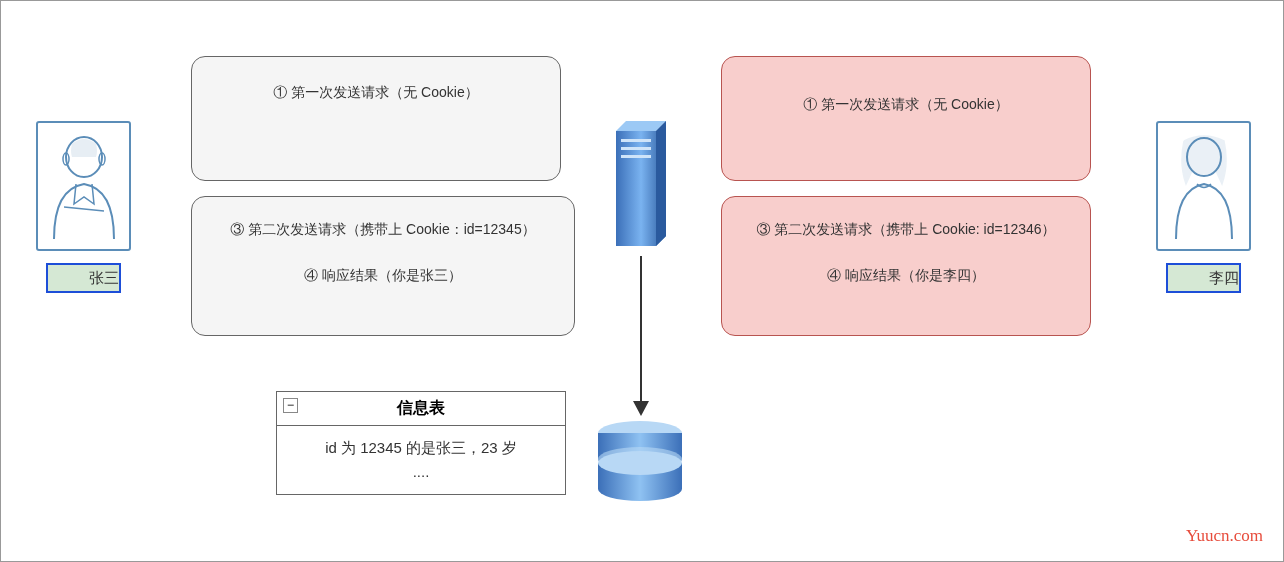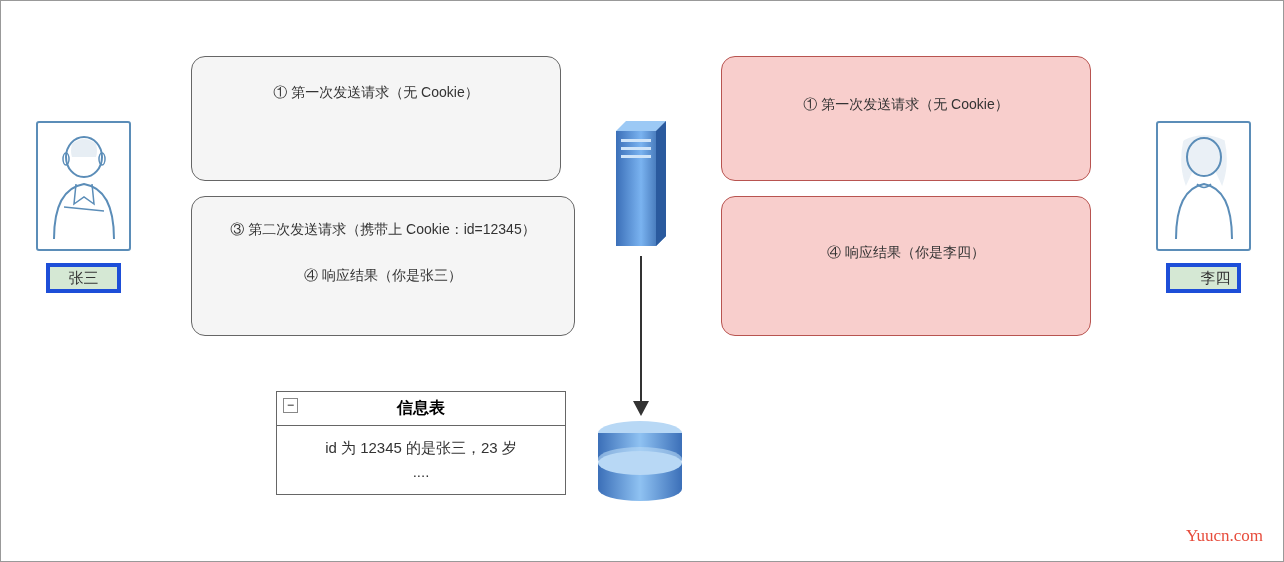--- a/index.html
+++ b/index.html
@@ -1,20 +1,20 @@
 <!DOCTYPE html>
 <html><head>
 <meta charset="utf-8">
 <style>
 * { box-sizing: border-box; margin: 0; padding: 0; }
 body { font-family: Arial, "Microsoft YaHei", sans-serif; background: #fff; }
 .canvas { position: relative; width: 1284px; height: 562px; border: 1px solid #999; margin: 0; }
 .avatar-box { position: absolute; width: 95px; height: 130px; border: 2px solid #5b8db8; border-radius: 3px; background: #fff; display: flex; align-items: center; justify-content: center; }
 .avatar-svg { width: 80px; height: 115px; }
-.name-label { position: absolute; width: 75px; height: 30px; background: #d5e8d4; border: 4px solid #1d4ed8; display: flex; align-items: center; justify-content: center; font-size: 15px; color: #333; }
+.name-label { position: absolute; width: 75px; height: 30px; background: #d5e8d4; border: 2px solid #1d4ed8; display: flex; align-items: center; justify-content: flex-end; font-size: 15px; color: #333; }
 .msg-box { position: absolute; border-radius: 14px; padding: 8px 12px; display: flex; flex-direction: column; justify-content: center; }
 .msg-gray { background: #f5f5f5; border: 1px solid #666; }
 .msg-red { background: #f8cecc; border: 1px solid #b85450; }
 .msg-text { text-align: center; font-size: 14px; color: #333; line-height: 1.3; margin-bottom: 4px; }
 .arrow-line { position: relative; height: 2px; margin: 6px 8px 12px 8px; }
 .server { position: absolute; width: 60px; height: 130px; }
 .db { position: absolute; width: 95px; height: 95px; }
 .down-arrow { position: absolute; width: 24px; height: 90px; }
 .info-card { position: absolute; width: 290px; border: 1px solid #666; background: #fff; }
 .info-header { border-bottom: 1px solid #666; padding: 6px; text-align: center; font-weight: bold; font-size: 16px; position: relative; }
@@ -92,20 +92,27 @@
       <div class="msg-text">① 第一次发送请求（无 Cookie）</div>
       <svg class="arrow-line" width="340" height="14">
         <line x1="10" y1="7" x2="340" y2="7" stroke="#4a90d9" stroke-width="1.5"></line>
         <polygon points="0,7 12,2 12,12" fill="#4a90d9"></polygon>
       </svg>
     </div>
   </div>
 
   <div class="msg-box msg-red" style="left:720px; top:195px; width:370px; height:140px;">
     <div>
+      <div class="msg-text">③ 第二次发送请求（携带上 Cookie: id=12346）</div>
+      <svg class="arrow-line" width="340" height="14">
+        <line x1="10" y1="7" x2="340" y2="7" stroke="#4a90d9" stroke-width="1.5"></line>
+        <polygon points="0,7 12,2 12,12" fill="#4a90d9"></polygon>
+      </svg>
+    </div>
+    <div>
       <div class="msg-text">④ 响应结果（你是李四）</div>
       <svg class="arrow-line" width="340" height="14">
         <line x1="0" y1="7" x2="330" y2="7" stroke="#4a90d9" stroke-width="1.5"></line>
         <polygon points="340,7 328,2 328,12" fill="#4a90d9"></polygon>
       </svg>
     </div>
   </div>
 
   <div class="server" style="left:610px; top:120px;">
     <svg viewBox="0 0 60 130" width="60" height="130">

